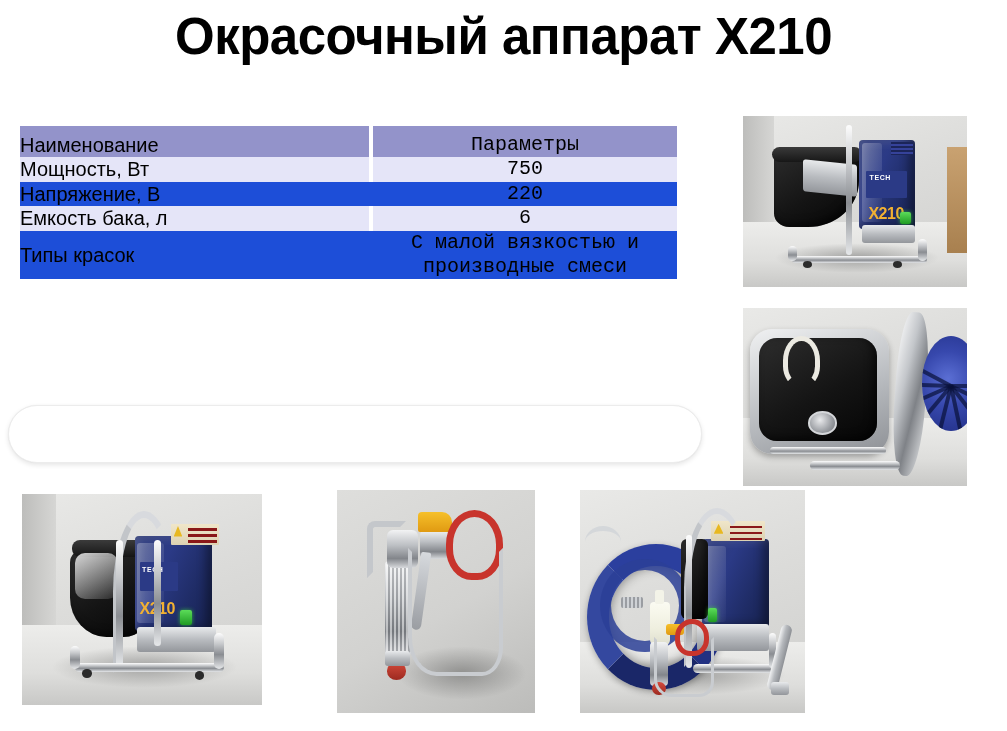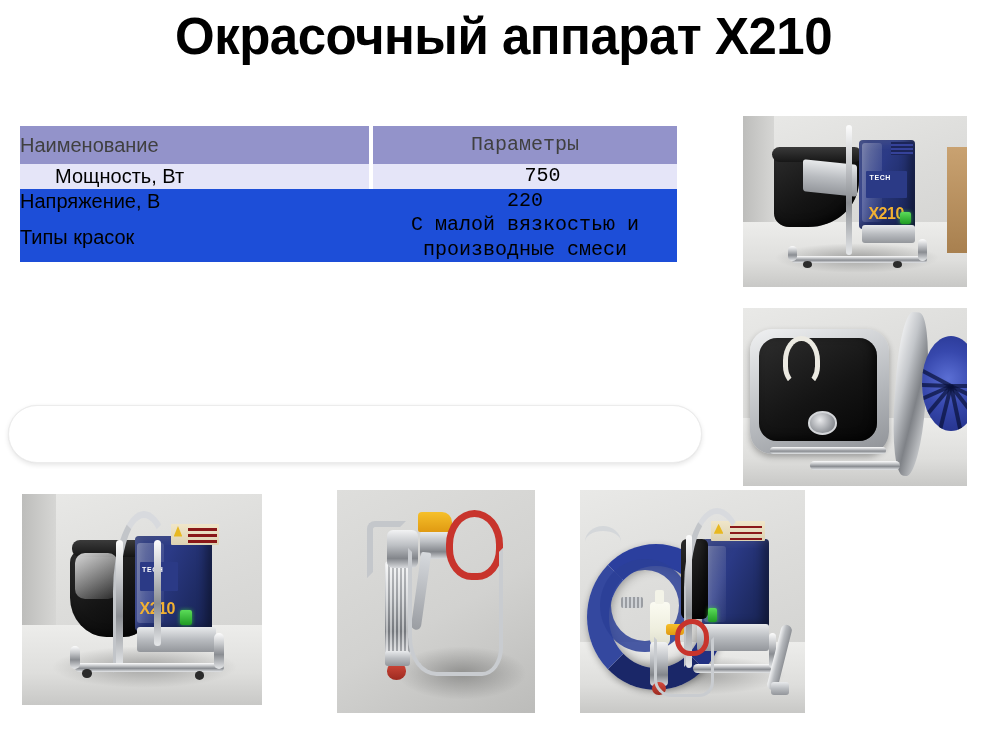--- a/index.html
+++ b/index.html
@@ -60,26 +60,25 @@
   }
   .cell-value {
     text-align: center;
     padding: 6px 6px 6px 6px;
     font-family: Liberation Mono, monospace;
   }
   .cell-spacer { background: #ffffff; padding: 0; }
 
   tr.row-head td {
     background: #9393ca;
-    color: #404040;
+    color: #000000;
     padding-top: 7px;
-    padding-bottom: 7px;
   }
   tr.row-head td.cell-spacer { background: #ffffff; }
-  tr.row-odd td  { background: #e5e5f8; padding-left: 35px; }
+  tr.row-odd td  { background: #e5e5f8; }
   tr.row-odd td.cell-spacer { background: #ffffff; }
   tr.row-even td { background: #1d4ed8; }
 
   
   .callout-shape {
     position: absolute;
     left: 8px;
     top: 405px;
     width: 694px;
     height: 58px;
@@ -271,20 +270,25 @@
       <td class="cell-spacer"></td>
       <td class="cell-value">750</td>
     </tr>
 
     <tr class="row-even">
       <td class="cell-name">Напряжение, В</td>
       <td class="cell-spacer"></td>
       <td class="cell-value">220</td>
     </tr>
 
+    <tr class="row-odd">
+      <td class="cell-name">Емкость бака, л</td>
+      <td class="cell-spacer"></td>
+      <td class="cell-value">6</td>
+    </tr>
 
 
 
     <tr class="row-even">
       <td class="cell-name">Типы красок</td>
       <td class="cell-spacer"></td>
       <td class="cell-value">С малой вязкостью и производные смеси</td>
     </tr>
   </tbody>
 </table>

